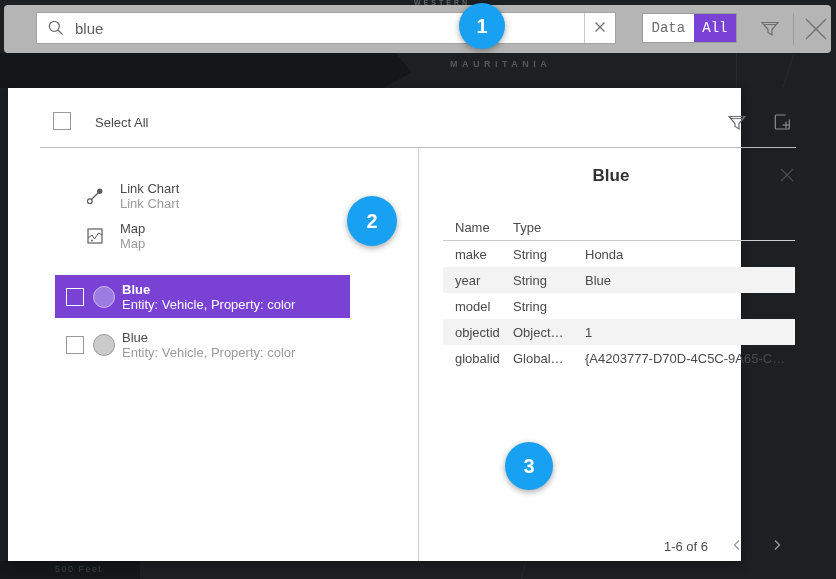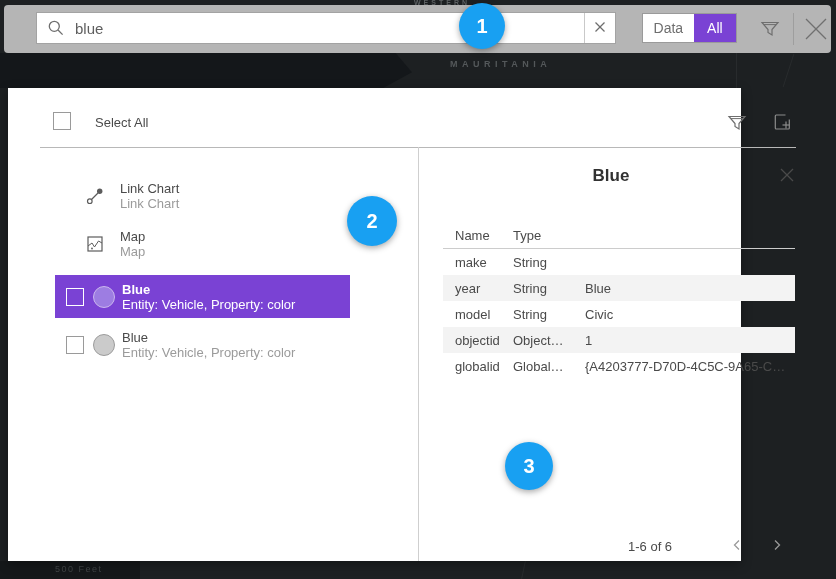--- a/index.html
+++ b/index.html
@@ -29,21 +29,21 @@
   .search-box { position:absolute; left:32px; top:7px; width:580px; height:32px;
     background:#fff; border:1px solid #a3a3a3; display:flex; align-items:center; }
   .search-icon-wrap { width:38px; display:flex; justify-content:center; align-items:center; flex:none; }
   .search-input { flex:1; height:100%; border:none; outline:none; font-size:15px;
     color:#5e5e5e; font-family:"Liberation Sans", sans-serif; background:transparent; }
   .clear-btn { flex:none; width:31px; height:100%; background:#fff; border:none;
     border-left:1px solid #c9c9c9; display:flex; align-items:center; justify-content:center; cursor:pointer; }
   .segmented { position:absolute; left:638px; top:8px; width:95px; height:30px;
     background:#fff; border:1px solid #9a9a9a; display:flex; }
   .seg { border:none; background:transparent; font-size:14px; color:#6e6e6e;
-    font-family:Liberation Sans, sans-serif; cursor:pointer; }
+    font-family:Liberation Mono, monospace; cursor:pointer; }
   .seg.data { flex:1.2; }
   .seg.selected { flex:1; background:#7a42d4; color:#fff; }
   .tb-icon-btn { position:absolute; background:transparent; border:none; cursor:pointer;
     display:flex; align-items:center; justify-content:center; width:26px; height:26px; }
   .tb-filter { left:753px; top:11px; }
   .tb-divider { position:absolute; left:789px; top:8px; width:1px; height:32px; background:#9e9e9e; }
   .tb-close { left:797px; top:10px; width:30px; height:30px; }
 
   
   .dialog { position:absolute; left:8px; top:88px; width:733px; height:473px;
@@ -54,48 +54,48 @@
   .panel-icon-btn { position:absolute; top:22px; width:26px; height:26px; background:transparent;
     border:none; cursor:pointer; display:flex; align-items:center; justify-content:center; }
   .panel-filter { left:716px; }
   .panel-add { left:761px; }
   .hdivider { position:absolute; left:32px; top:59px; width:756px; height:1px; background:#b8b8b8; }
   .vdivider { position:absolute; left:410px; top:59px; width:1px; height:414px; background:#cfcfcf; }
 
   
   .list-item { position:absolute; left:47px; width:295px; height:43px;
     display:flex; align-items:center; cursor:pointer; }
-  .li-1 { top:86px; } .li-2 { top:134px;text-align:center; } .li-3 { top:187px; } .li-4 { top:235px; }
+  .li-1 { top:86px; } .li-2 { top:126px;text-align:center; } .li-3 { top:187px; } .li-4 { top:235px; }
   .list-item.selected { background:#7a42d4; }
   .li-pad { width:30px; flex:none; }
   .li-icon { width:20px; flex:none; margin-right:15px; display:flex; align-items:center; justify-content:center; }
   .li-cb { margin-left:11px; margin-right:9px; }
   .list-item.selected .li-cb { border:1.5px solid #fff; background:transparent; }
   .entity-dot { width:22px; height:22px; border-radius:50%; flex:none; margin-right:7px;
     background:#cbcbcb; border:1.5px solid #9b9b9b; }
   .list-item.selected .entity-dot { background:#9d7de2; border:1.5px solid #cbb7ee; }
   .li-text { display:flex; flex-direction:column; }
   .li-title { font-size:13px; line-height:15px; color:#4a4a4a; }
   .li-sub { font-size:13px; line-height:15px; color:#9b9b9b; }
   .list-item.selected .li-title { color:#fff; font-weight:bold; }
   .list-item.selected .li-sub { color:#fff; }
 
   
   .detail-title { position:absolute; left:410px; top:78px; width:386px; text-align:center;
     font-size:17px; font-weight:bold; color:#323232; }
   .detail-close { position:absolute; left:768px; top:77px; width:22px; height:22px;
     background:transparent; border:none; cursor:pointer; display:flex; align-items:center; justify-content:center; }
-  .attr-table { position:absolute; left:435px; top:127px; width:352px; font-size:13px; color:#4a4a4a;margin-top:8px; }
+  .attr-table { position:absolute; left:435px; top:127px; width:352px; font-size:13px; color:#4a4a4a; }
   .attr-head { display:flex; height:26px; align-items:center; border-bottom:1px solid #cccccc; }
   .attr-row { display:flex; height:26px; align-items:center; }
   .attr-rows .attr-row:nth-child(even) { background:#f3f3f3; }
   .c-name { width:70px; padding-left:12px; flex:none; white-space:nowrap; }
   .c-type { width:72px; flex:none; white-space:nowrap; }
   .c-value { flex:1; white-space:nowrap; overflow:hidden; }
-  .pag-range { position:absolute; left:620px; top:451px; width:80px; text-align:left;
+  .pag-range { position:absolute; left:620px; top:451px; width:80px; text-align:right;
     font-size:13px; color:#4a4a4a; }
   .pag-btn { position:absolute; top:448px; width:20px; height:20px; background:transparent;
     border:none; cursor:pointer; display:flex; align-items:center; justify-content:center; }
   .pag-prev { left:719px; } .pag-next { left:759px; }
 
   
   .badge { position:absolute; border-radius:50%; background:#18a0f2;
     box-shadow:0 2px 6px rgba(0,0,0,0.35); display:flex; align-items:center; justify-content:center;
     color:#fff; font-weight:bold; font-size:20px; z-index:10; }
   .badge-1 { left:459px; top:3px; width:46px; height:46px; }
@@ -245,30 +245,30 @@
 
     <div class="attr-table">
       <div class="attr-head">
         <span class="c-name">Name</span>
         <span class="c-type">Type</span>
       </div>
       <div class="attr-rows">
         <div class="attr-row">
           <span class="c-name">make</span>
           <span class="c-type">String</span>
+          <span class="c-value">Honda</span>
         </div>
         <div class="attr-row">
           <span class="c-name">year</span>
           <span class="c-type">String</span>
           <span class="c-value">Blue</span>
         </div>
         <div class="attr-row">
           <span class="c-name">model</span>
           <span class="c-type">String</span>
-          <span class="c-value">Civic</span>
         </div>
         <div class="attr-row">
           <span class="c-name">objectid</span>
           <span class="c-type">Object…</span>
           <span class="c-value">1</span>
         </div>
         <div class="attr-row">
           <span class="c-name">globalid</span>
           <span class="c-type">Global…</span>
           <span class="c-value">{A4203777-D70D-4C5C-9A65-C…</span>

